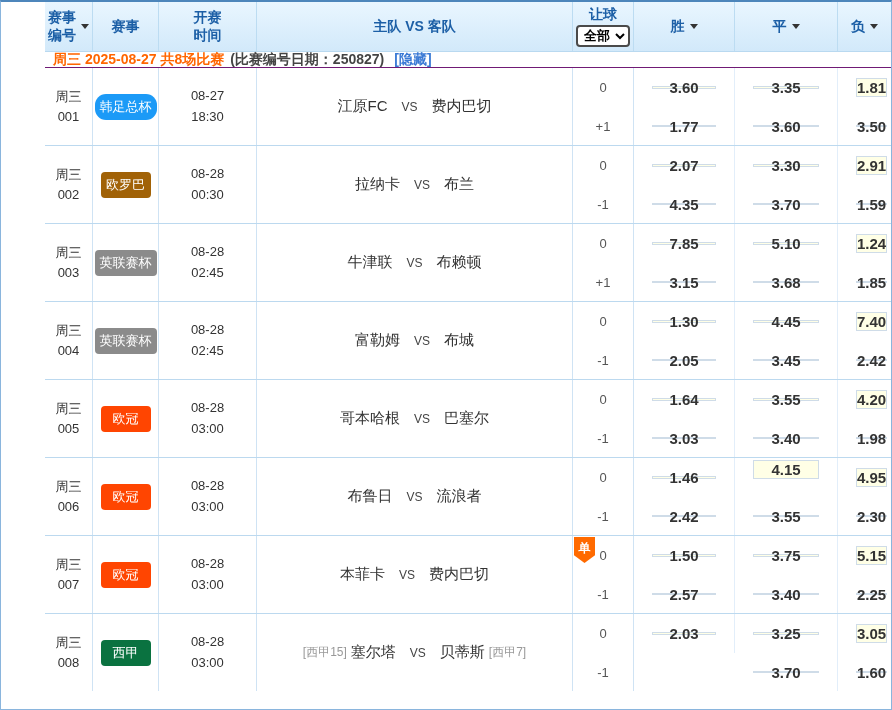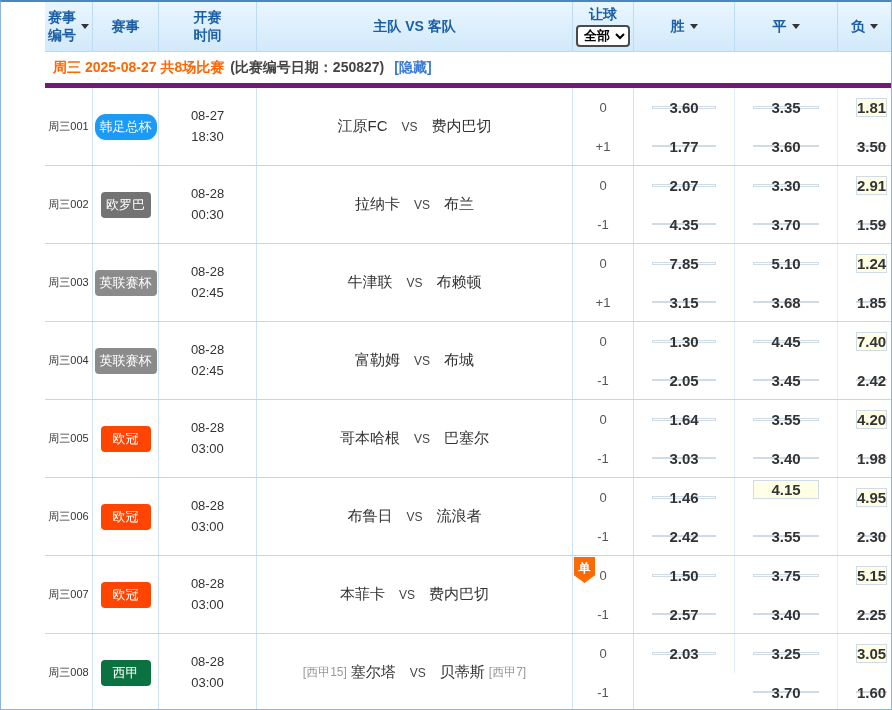--- a/index.html
+++ b/index.html
@@ -54,25 +54,25 @@
     font-weight: bold;
     color: #000;
     background: #fff;
     border: 2px solid #4a4a4a;
     border-radius: 4px;
     height: 22px;
     padding: 0 2px;
   }
   
   .subhdr {
-    height: 36px;
+    height: 16px;
     display: flex;
     align-items: center;
     padding: 0 8px;
-    border-bottom: 5px solid #701a75;
+    border-bottom: 1px solid #701a75;
     font-size: 14px;
     font-weight: bold;
     gap: 6px;
     background: #fff;
   }
   .subhdr .date-info { color: #f60; }
   .subhdr .code-info { color: #444; }
   .subhdr .hide-link { color: #3a7ad5; font-weight: bold; cursor: pointer; margin-left: 4px; }
   
   .row {
@@ -82,21 +82,21 @@
   }
   .row:last-child { border-bottom: none; }
   .cell {
     display: flex;
     align-items: center;
     justify-content: center;
     border-right: 1px solid #cfe3f4;
     color: #333;
   }
   .span2 { grid-row: 1 / 3; }
-  .c-no { flex-direction: row; font-size: 11px; line-height: 1.5; }
+  .c-no { flex-direction: column; font-size: 13px; line-height: 1.5; }
   .c-time { flex-direction: column; font-size: 13px; line-height: 1.6; justify-content: center; }
   .badge {
     color: #fff;
     font-size: 13px;
     padding: 4px 5px;
     min-width: 50px;
     text-align: center;
     border-radius: 4px;
     cursor: pointer;
   }
@@ -244,21 +244,21 @@
       <span class="odd-box">3.50</span>
     </div>
   </div>
 
   <div class="row grid-cols">
     <div class="cell span2 c-no">
       <span>周三</span>
       <span>002</span>
     </div>
     <div class="cell span2">
-      <span class="badge" style="background-color: #737373;">欧罗巴</span>
+      <span class="badge" style="background-color: #a16207;">欧罗巴</span>
     </div>
     <div class="cell span2 c-time">
       <span>08-28</span>
       <span>00:30</span>
     </div>
     <div class="cell span2 c-teams">
 
       <span>拉纳卡</span>
       <span class="vs">VS</span>
       <span>布兰</span>

